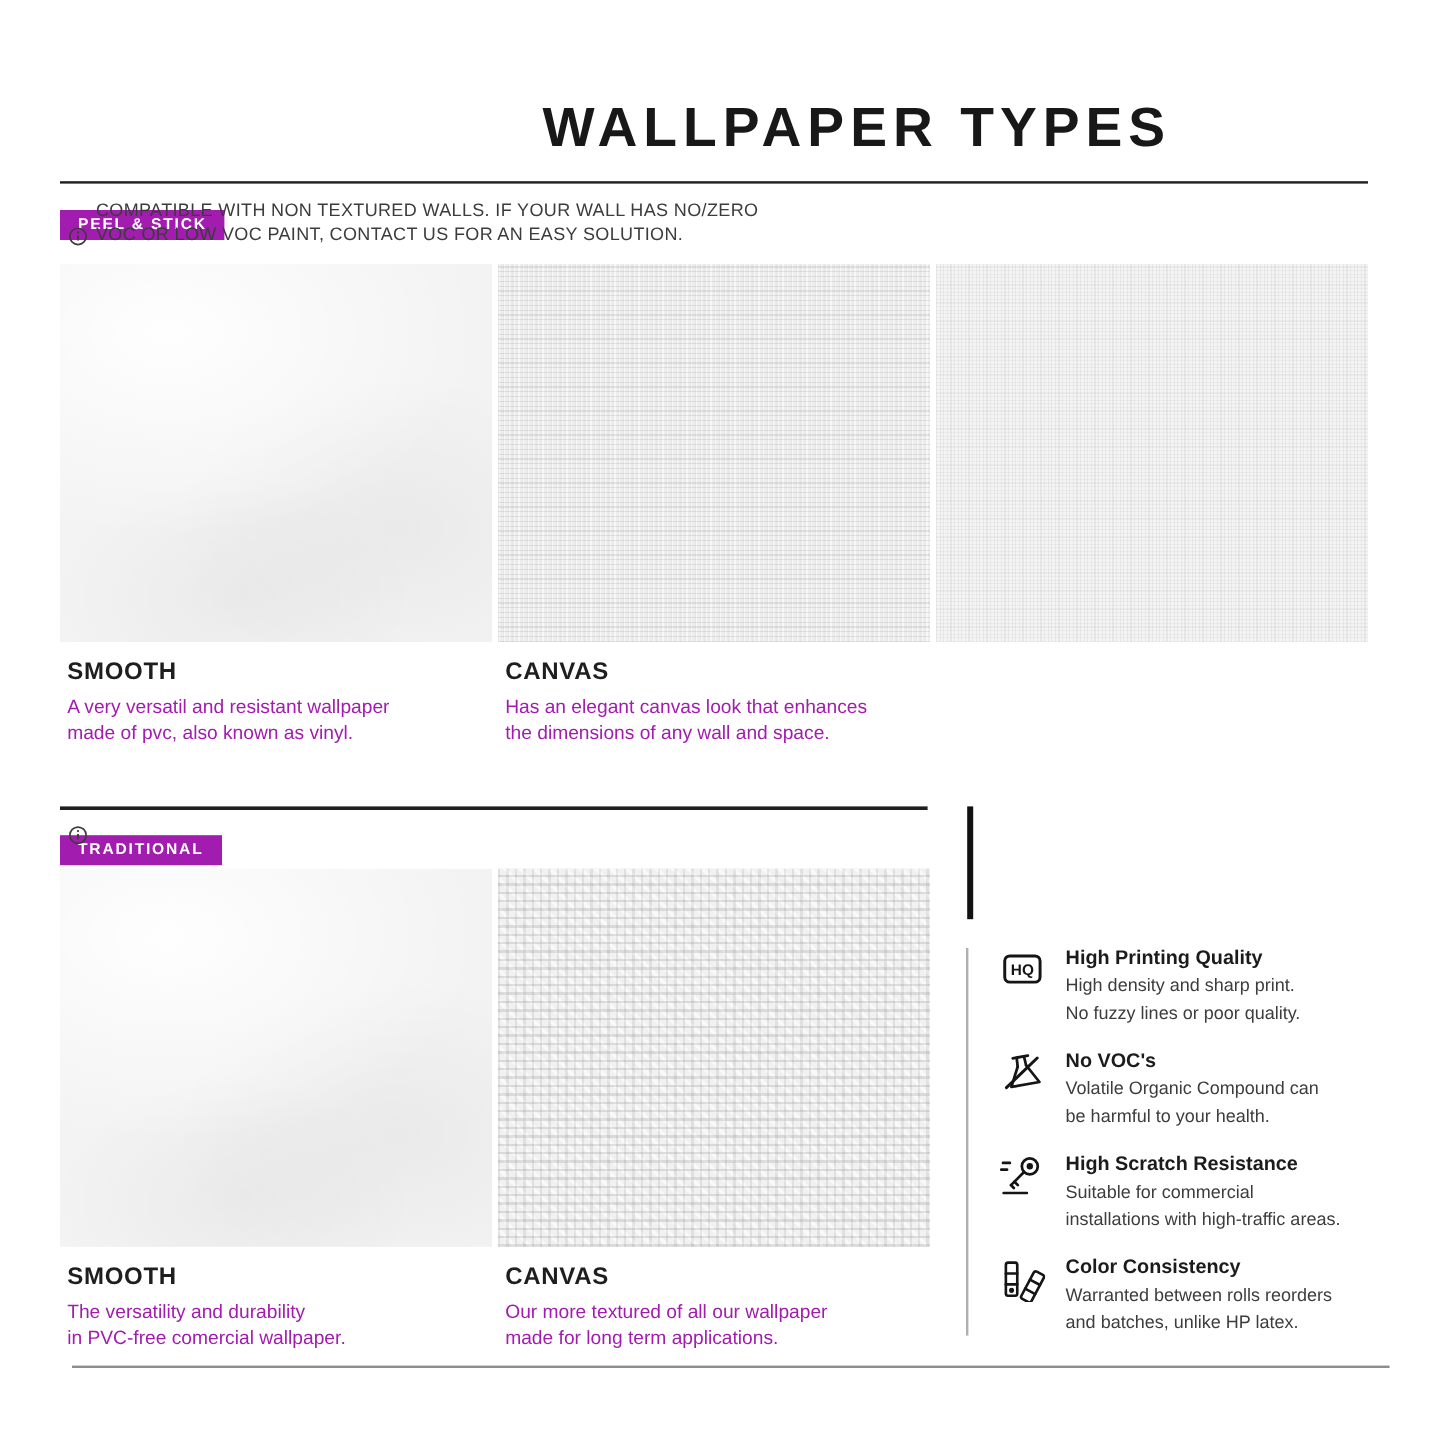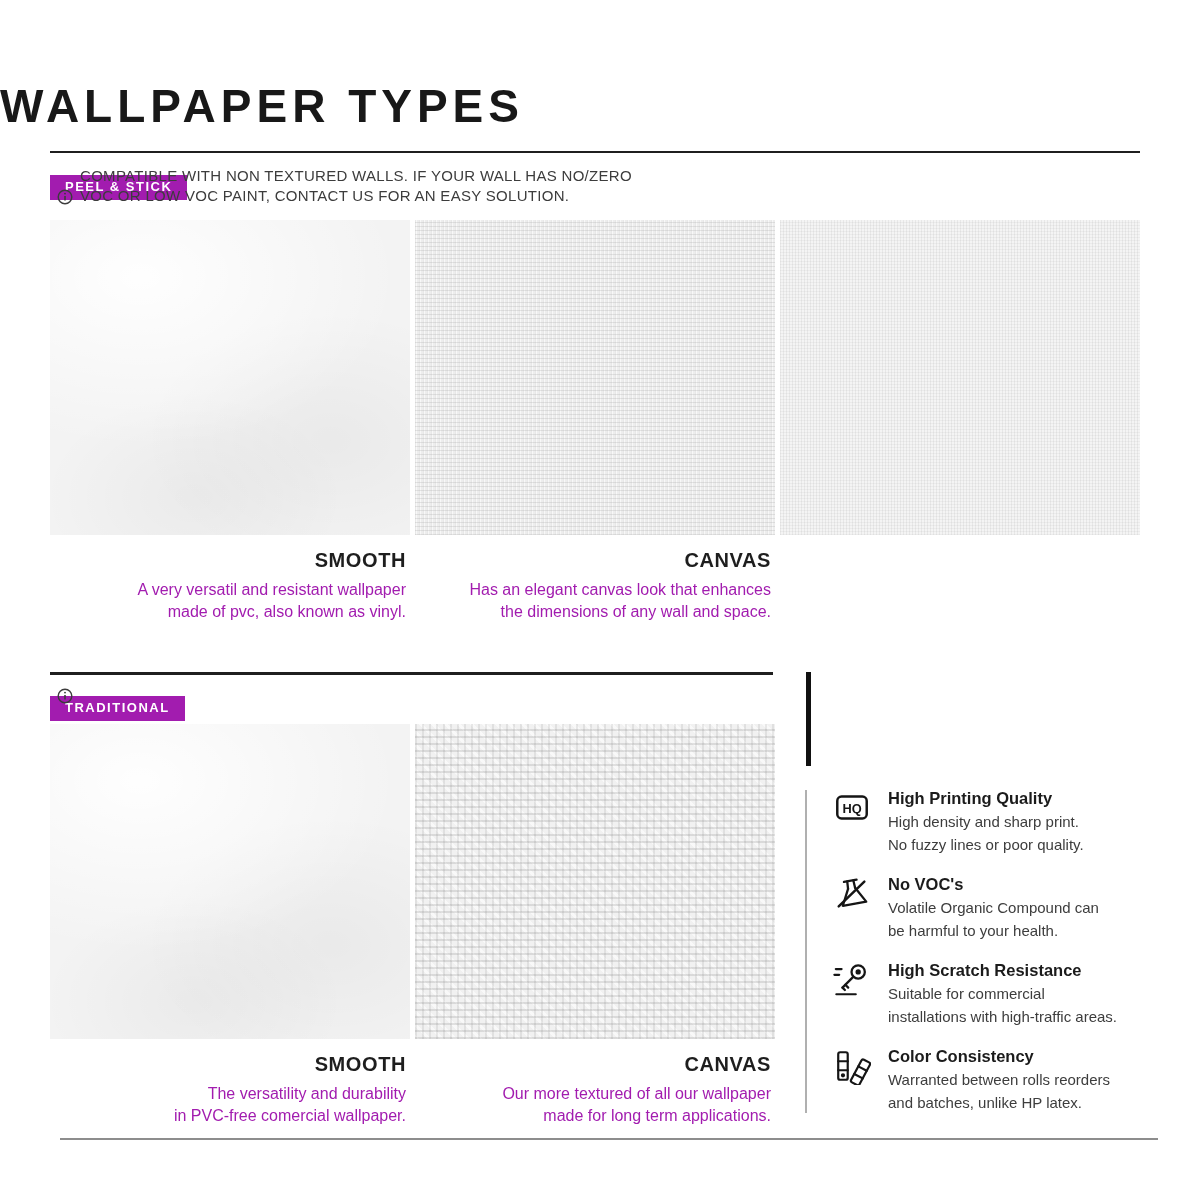--- a/index.html
+++ b/index.html
@@ -5,21 +5,21 @@
   html,body{margin:0;padding:0;background:#fff;}
   #canvas{
     position:relative;width:1200px;height:1200px;background:#ffffff;
     font-family:"Liberation Sans","DejaVu Sans",sans-serif;color:#1c1c1c;overflow:hidden;
   }
   .abs{position:absolute;}
   .pre{white-space:pre-line;}
 
   
   #page-title{
-    top:48px;left:0;width:976px;text-align:left;
+    top:48px;left:0;width:976px;text-align:right;
     font-size:46px;font-weight:700;letter-spacing:5px;color:#181818;
   }
 
   
   .badge{
     background:#a21caf;color:#ffffff;font-size:13px;font-weight:700;
     letter-spacing:1.5px;padding:4px 15px 6px 15px;display:inline-block;margin-top:48px;
   }
   .rule-dark{height:2.5px;background:#1f1f1f;}
   .rule-gray{height:2px;background:#8d8d8d;}
@@ -28,21 +28,21 @@
   .note{display:flex;align-items:flex-start;gap:7px;}
   .note .txt{
     font-size:15px;line-height:19.5px;letter-spacing:0.3px;color:#3c3c3c;
   }
   .info-ic{flex:0 0 auto;margin-top:1px;}
 
   
   .grid3{display:grid;grid-template-columns:1fr 1fr 1fr;gap:0 5px;}
   .grid2{display:grid;grid-template-columns:1fr 1fr;gap:0 5px;}
   .swatch{height:315px;}
-  .caption{padding:14px 4px 0 6px;text-align:right;}
+  .caption{padding:14px 4px 0 6px;}
   .caption h3{
     margin:0;font-size:20px;font-weight:700;letter-spacing:0.6px;color:#1e1e1e;
   }
   .caption p{
     margin:7px 0 0 0;font-size:16px;line-height:22px;color:#a21caf;
   }
 
   
   .tex-smooth{
     background-color:#f3f3f3;

